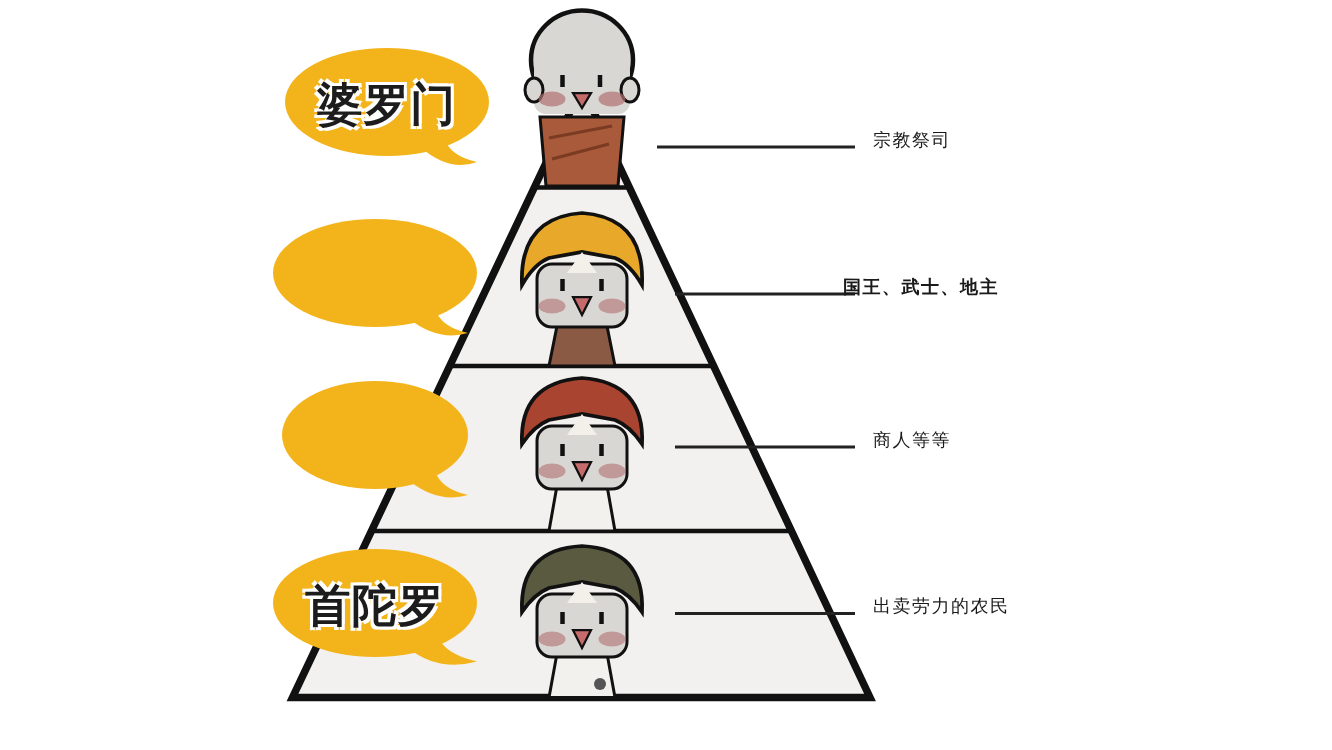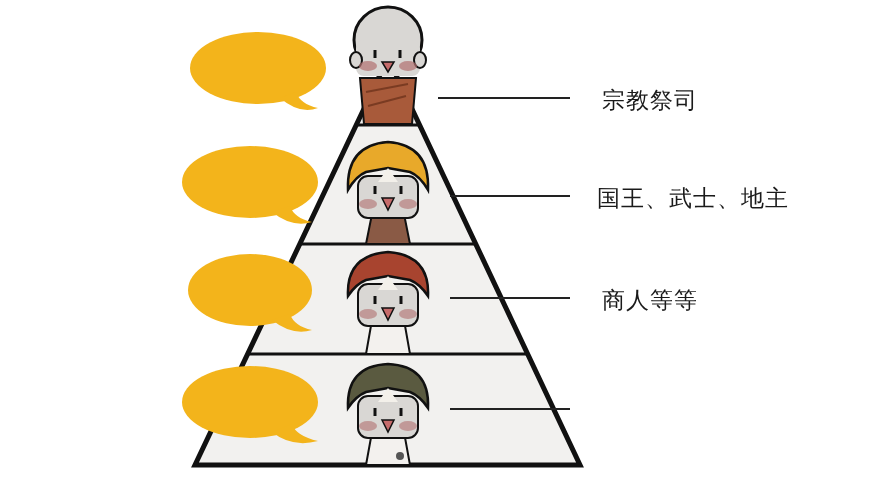--- a/index.html
+++ b/index.html
@@ -3,21 +3,21 @@
 <meta charset="utf-8">
 <style>
   html, body { margin: 0; padding: 0; background: #ffffff; }
   body { width: 888px; height: 500px; position: relative; overflow: hidden;
          font-family: "DejaVu Sans", "Liberation Sans", sans-serif; }
   .stage { position: absolute; left: 0; top: 0; width: 888px; height: 500px; }
   svg.diagram { position: absolute; left: 0; top: 0; }
   .bubble-text { position: absolute; font-weight: 900; font-size: 30px; color: #1c1c1c;
                  letter-spacing: 1px; text-shadow: 2px 2px 0 #ffffff, -2px -2px 0 #ffffff, 2px -2px 0 #fff, -2px 2px 0 #fff;
                  white-space: nowrap; text-align: center; }
-  .label { position: absolute; font-size: 23px; color: #1a1a1a; white-space: nowrap; letter-spacing: 1px; margin-left: 20px; }
+  .label { position: absolute; font-size: 12px; color: #1a1a1a; white-space: nowrap; letter-spacing: 1px; }
 </style>
 </head>
 <body>
 
 <div class="stage">
   <svg class="diagram" width="888" height="500" viewBox="0 0 888 500">
 
     <polygon points="388,58 195,465 580,465" fill="#f2f1ef" stroke="#111" stroke-width="5" stroke-linejoin="miter"></polygon>
 
     <line x1="356" y1="125" x2="420" y2="125" stroke="#111" stroke-width="3"></line>
@@ -91,17 +91,20 @@
       <path d="M348,408 Q346,366 388,364 Q430,366 428,408 Q420,396 410,392 L388,388 L366,392 Q356,396 348,408 Z" fill="#5a5a40" stroke="#111" stroke-width="2.5"></path>
       <path d="M388,388 L378,402 L398,402 Z" fill="#f3f0ea"></path>
       <line x1="375" y1="408" x2="375" y2="416" stroke="#111" stroke-width="3"></line>
       <line x1="401" y1="408" x2="401" y2="416" stroke="#111" stroke-width="3"></line>
       <ellipse cx="368" cy="426" rx="9" ry="5" fill="#b07070" opacity="0.6"></ellipse>
       <ellipse cx="408" cy="426" rx="9" ry="5" fill="#b07070" opacity="0.6"></ellipse>
       <path d="M382,420 L394,420 L388,432 Z" fill="#c66b6b" stroke="#111" stroke-width="1.5"></path>
     </g>
   </svg>
 
+  <div class="bubble-text" style="left:203px; top:50px; width:110px;">婆罗门</div>
+  <div class="bubble-text" style="left:195px; top:384px; width:110px;">首陀罗</div>
 
   <div class="label" style="left:582px; top:85px;">宗教祭司</div>
-  <div class="label" style="left:577px; top:183px;">国王、武士、地主</div>
+  <div class="label" style="left:562px; top:183px;font-weight:bold;">国王、武士、地主</div>
   <div class="label" style="left:582px; top:285px;text-align:center;">商人等等</div>
+  <div class="label" style="left:582px; top:396px;">出卖劳力的农民</div>
 </div>
 
 </body></html>

